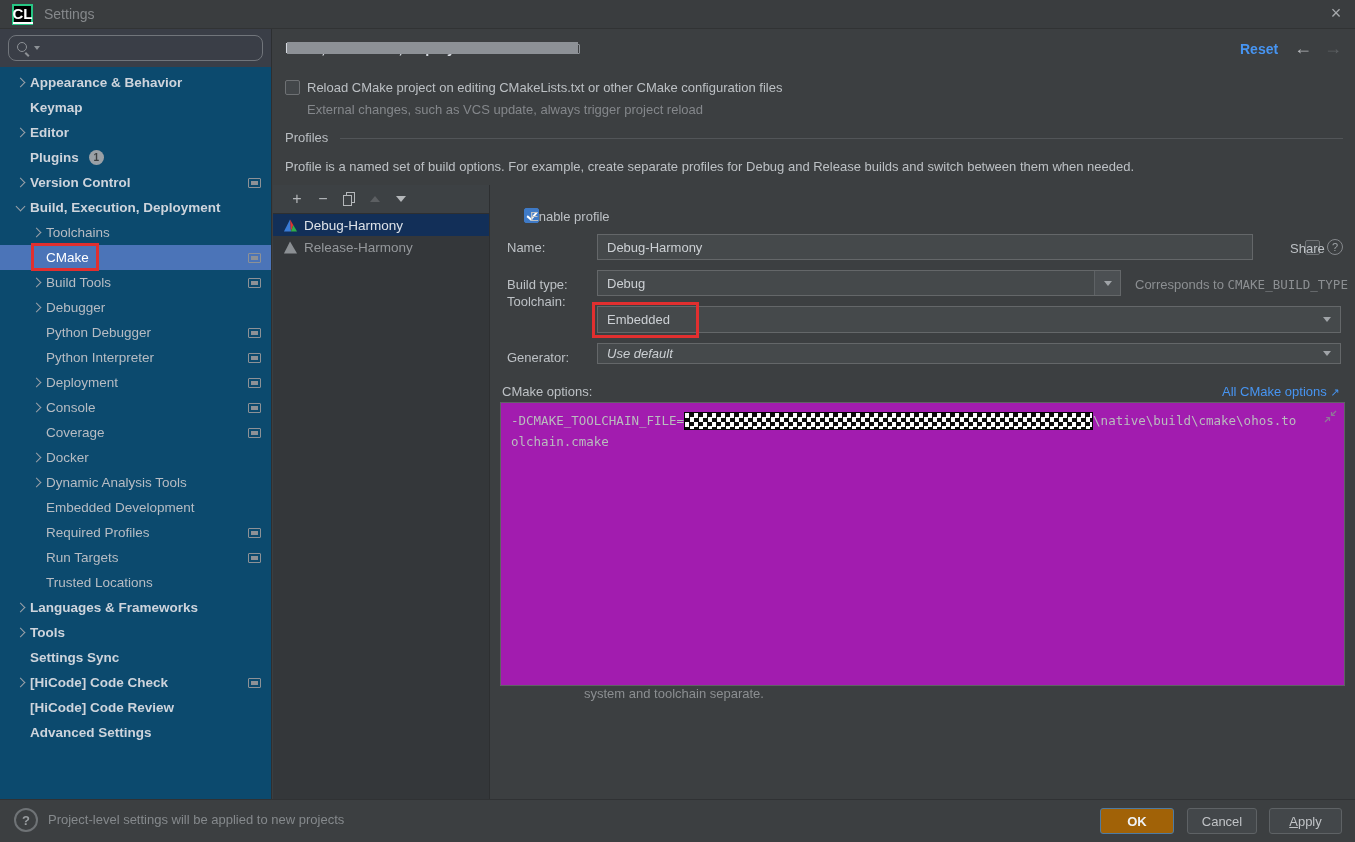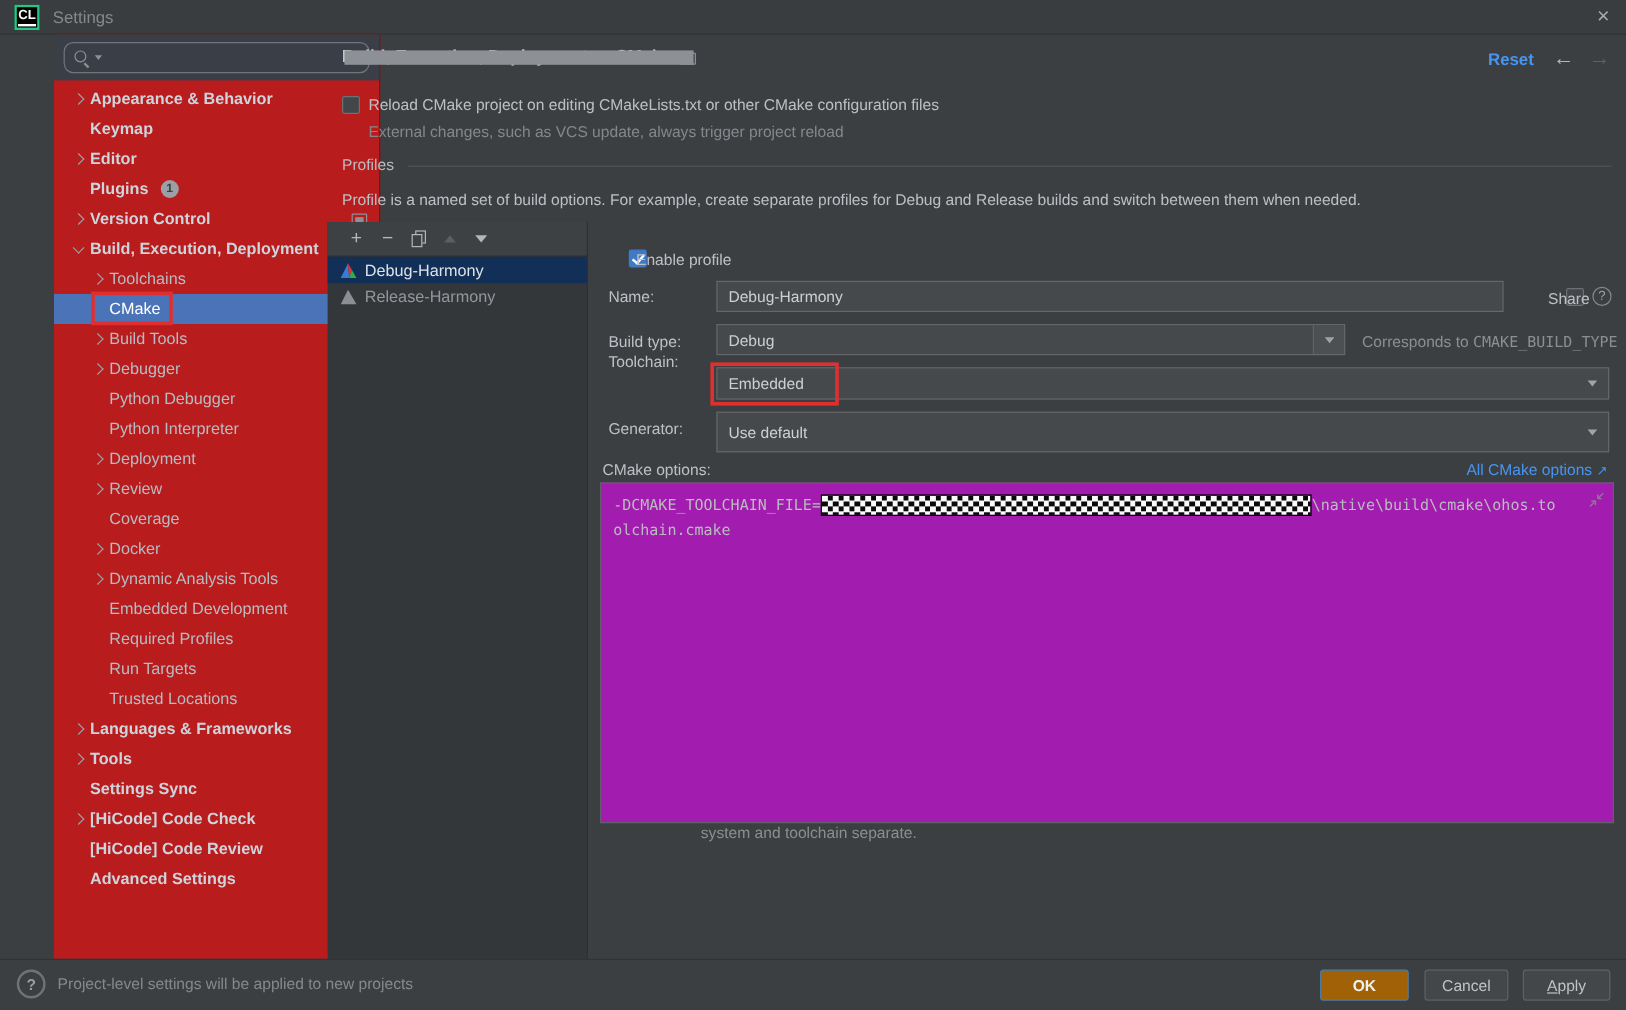--- a/index.html
+++ b/index.html
@@ -4,27 +4,27 @@
 <style>
   html,body{margin:0;padding:0;background:#26282a;}
   .app{position:relative;width:1355px;height:842px;background:#3c3f41;overflow:hidden;
        font-family:"Liberation Sans",sans-serif;color:#bdc1c5;font-size:13px;}
   .abs{position:absolute;}
 
   
   .titlebar{position:absolute;top:0;left:0;right:0;height:28px;background:#3a3d3f;border-bottom:1px solid #313334;}
   .logo{position:absolute;left:12px;top:4px;width:21px;height:21px;background:#000;border:2px solid #27c684;
         box-sizing:border-box;display:flex;align-items:center;justify-content:center;}
-  .logo span{color:#fff;font-size:11px;font-weight:bold;line-height:1;border-bottom:2px solid #fff;padding-bottom:1px;}
+  .logo span{color:#fff;font-size:15px;font-weight:bold;line-height:1;border-bottom:2px solid #fff;padding-bottom:1px;}
   .title-text{position:absolute;left:44px;top:6px;font-size:14px;color:#85888b;}
   .close-btn{position:absolute;right:8px;top:2px;width:22px;height:22px;display:flex;align-items:center;justify-content:center;
              color:#a7aaad;font-size:18px;}
 
   
-  .sidebar{position:absolute;top:29px;left:0;width:272px;bottom:42px;background:#b91c1c;border-right:1px solid #2d2f31;box-sizing:border-box;margin-left:45px;}
+  .sidebar{position:absolute;top:29px;left:0;width:272px;bottom:42px;background:#0c4a6e;border-right:1px solid #2d2f31;box-sizing:border-box;}
   .search-strip{height:38px;background:#3a3e47;display:flex;align-items:center;padding:0 8px;box-sizing:border-box;}
   .search-box{flex:1;height:26px;border:1px solid #71757b;border-radius:8px;display:flex;align-items:center;padding:0 7px;box-sizing:border-box;}
   .mag{position:relative;width:15px;height:15px;flex:none;}
   .mag::before{content:"";position:absolute;left:1px;top:1px;width:8px;height:8px;border:1.5px solid #8d9196;border-radius:50%;}
   .mag::after{content:"";position:absolute;left:10px;top:11px;width:5px;height:1.6px;background:#8d9196;transform:rotate(45deg);transform-origin:0 0;}
   .mag-dd{width:0;height:0;border-left:3px solid transparent;border-right:3px solid transparent;border-top:4px solid #8d9196;margin-left:3px;}
   .tree{position:absolute;top:41px;left:0;right:0;}
   .trow{position:relative;height:25px;display:flex;align-items:center;font-size:13.5px;color:#b7bcc3;}
   .trow.sel{background:#4b74b8;color:#fff;}
   .trow .tlabel.bold{font-weight:bold;color:#ced4dc;}
@@ -206,21 +206,21 @@
           <span class="chev-box l1">
             <span class="chev col"></span>
           </span>
           <span class="tlabel">Deployment</span>
           <span class="micon"></span>
         </div>
         <div class="trow">
           <span class="chev-box l1">
             <span class="chev col"></span>
           </span>
-          <span class="tlabel">Review</span>
+          <span class="tlabel">Console</span>
           <span class="micon"></span>
         </div>
         <div class="trow">
           <span class="chev-box l1"></span>
           <span class="tlabel">Coverage</span>
           <span class="micon"></span>
         </div>
         <div class="trow">
           <span class="chev-box l1">
             <span class="chev col"></span>
@@ -368,21 +368,21 @@
   </div>
 
   <div class="f-label" style="left:507px;top:294px;text-align:center;">Toolchain:</div>
   <div class="field" style="left:597px;top:306px;width:744px;height:27px;">
     <span>Embedded</span>
     <span class="dd"></span>
   </div>
   <div class="annotation" style="left:592px;top:302px;width:107px;height:36px;"></div>
 
   <div class="f-label" style="left:507px;top:350px;">Generator:</div>
-  <div class="field" style="left:597px;top:343px;width:744px;height:34px;">
+  <div class="field" style="left:597px;top:343px;width:744px;height:21px;font-style:italic;">
     <span>Use default</span>
     <span class="dd"></span>
   </div>
 
   <div class="f-label" style="left:502px;top:384px;">CMake options:</div>
   <div class="f-label" style="left:1222px;top:384px;">
     <span class="link">All CMake options</span>
     <span class="link" style="font-size:11px;">↗</span>
   </div>
 

